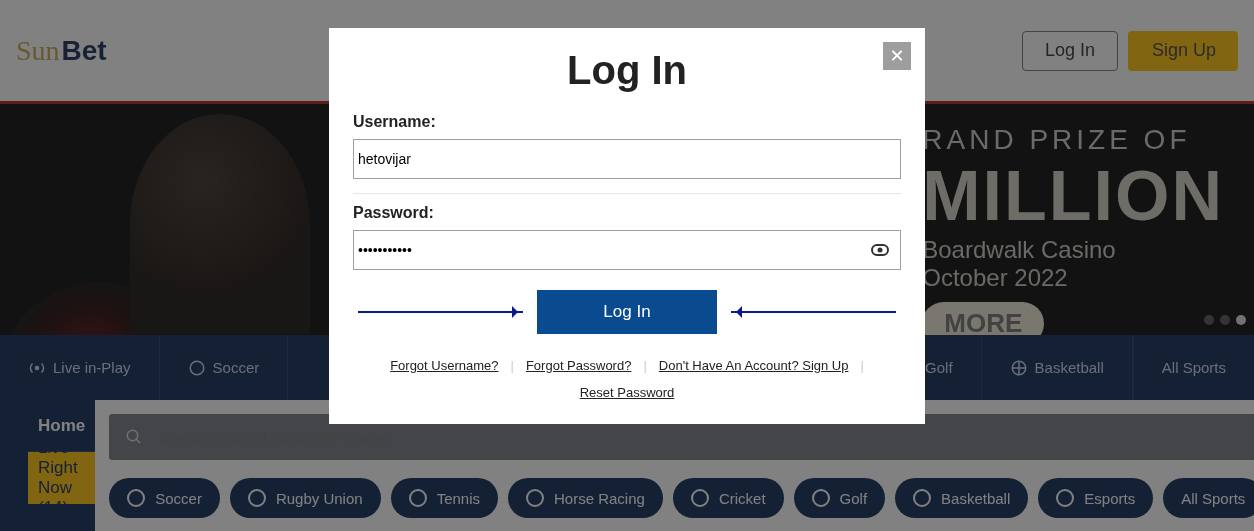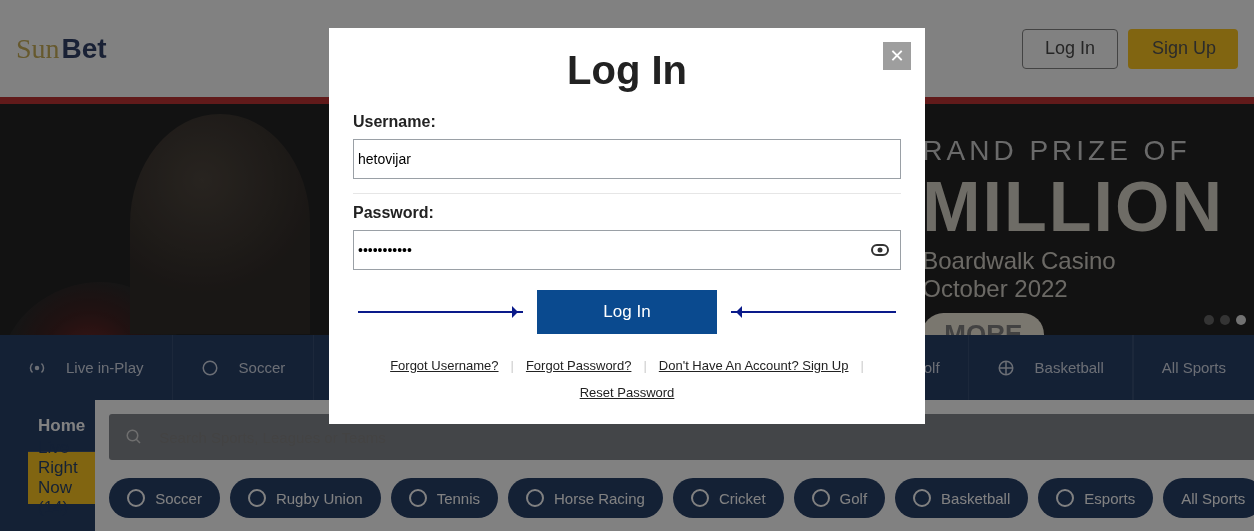--- a/index.html
+++ b/index.html
@@ -1,40 +1,40 @@
 <!DOCTYPE html>
 <html><head>
 <meta charset="utf-8">
 <style>
   *{box-sizing:border-box;margin:0;padding:0;}
   body{font-family:Arial,Helvetica,sans-serif;width:1254px;height:531px;overflow:hidden;position:relative;background:#fff;}
   
-  .header{height:104px;background:#fff;display:flex;align-items:center;padding:0 16px;border-bottom:7px solid #b91c1c;position:relative;}
+  .header{height:104px;background:#fff;display:flex;align-items:center;padding:0 16px;border-bottom:3px solid #b91c1c;position:relative;}
   .logo{font-family:cursive;font-size:28px;color:#c4a748;}
   .logo .bet{color:#1a2b57;font-family:Arial;font-weight:600;margin-left:2px;}
   .hdr-btns{margin-left:auto;display:flex;gap:10px;}
   .hdr-btn{height:40px;padding:0 22px;border-radius:4px;font-size:18px;cursor:pointer;display:flex;align-items:center;}
   .login-hdr{border:1px solid #777;background:#fff;color:#333;}
   .signup-hdr{background:#ffc107;color:#404040;border:none;padding-left:24px;}
   
   .hero{height:231px;background:#0a0a0a;position:relative;overflow:hidden;}
   .hero-man{position:absolute;left:130px;top:10px;width:180px;height:220px;background:radial-gradient(circle at 40% 30%, #3a3128 0%, #1a1410 60%);border-radius:50% 50% 0 0;}
   .roulette{position:absolute;left:0;top:180px;width:180px;height:150px;border-radius:50%;background:radial-gradient(circle,#5a1010 10%,#2a0808 40%,#111 70%);transform:rotate(-20deg);}
-  .hero-txt{position:absolute;right:30px;top:31px;text-align:left;color:#ddd;}
+  .hero-txt{position:absolute;right:30px;top:20px;text-align:left;color:#ddd;}
   .prize-line{font-size:28px;letter-spacing:4px;color:#ccc;}
   .million{font-size:70px;font-weight:900;color:#d6d1c4;letter-spacing:2px;}
   .sub1{font-size:24px;color:#cfcac0;}
   .sub2{font-size:24px;color:#cfcac0;}
   .more-btn{display:inline-block;margin-top:10px;background:#f0e8d8;color:#737373;font-weight:900;font-size:26px;padding:6px 22px;border-radius:24px;}
   .dots{position:absolute;right:8px;bottom:10px;display:flex;gap:6px;}
   .dot{width:10px;height:10px;border-radius:50%;background:#555;}
   .dot.active{background:#ddd;}
   
   .navstrip{height:65px;background:#0e2a58;display:flex;align-items:center;color:#cfd6e4;}
-  .navcell{padding:0 28px;height:100%;display:flex;align-items:center;gap:20px;border-right:1px solid rgba(255,255,255,.08);font-size:15px;}
+  .navcell{padding:0 28px;height:100%;display:flex;align-items:center;gap:7px;border-right:1px solid rgba(255,255,255,.08);font-size:15px;}
   .navcell.last{margin-left:auto;border-left:1px solid rgba(255,255,255,.08);border-right:none;}
   
   .lower{display:flex;height:131px;}
   .sidebar{width:228px;background:#0e2a58;}
   .side-row{height:52px;display:flex;align-items:center;padding:0 10px;font-size:17px;margin-left:28px;}
   .side-home{color:#fff;font-weight:700;border-bottom:1px solid rgba(255,255,255,.1);}
   .side-live{background:#ffc107;color:#0e2a58;}
   .main{flex:1;background:#fff;padding:14px 14px 0 14px;}
   .search{height:46px;background:#777b82;border-radius:3px;display:flex;align-items:center;padding:0 16px;gap:16px;}
   .search input{flex:1;background:transparent;border:none;color:#d6d6d6;font-size:15px;outline:none;}

